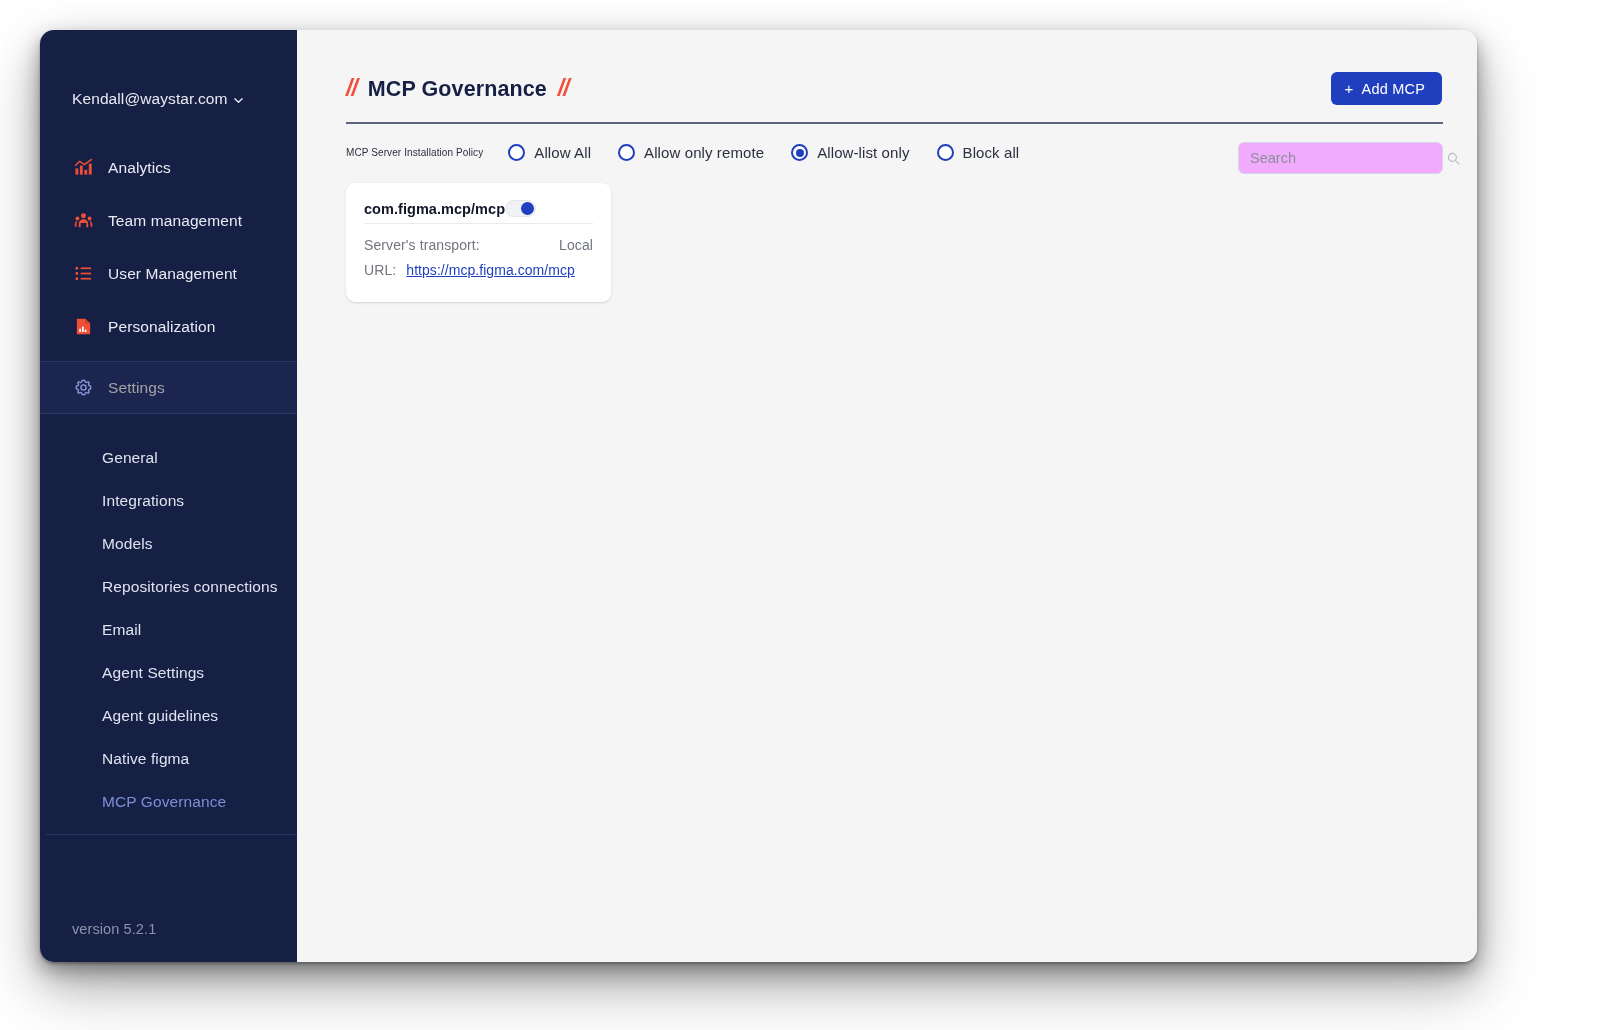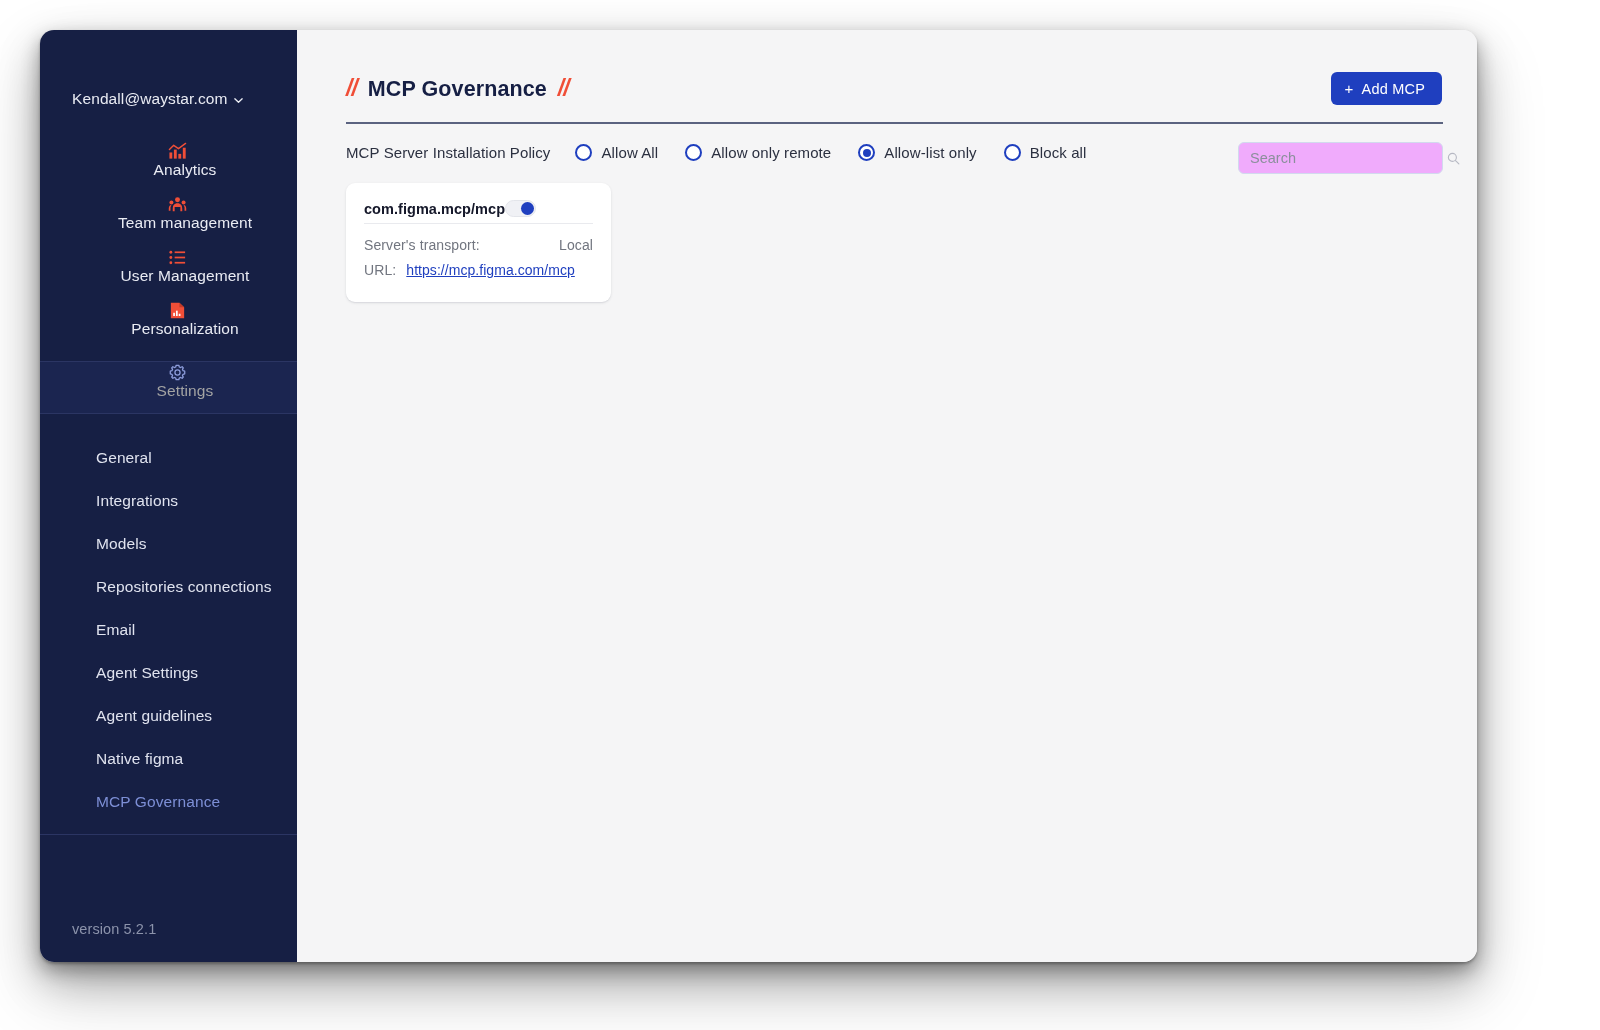--- a/index.html
+++ b/index.html
@@ -70,21 +70,20 @@
     margin-top: 25px;
   }
 
   .nav-item {
     display: flex;
     align-items: center;
     height: 53px;
     padding-left: 33px;
     cursor: pointer;
     box-sizing: border-box;
-    flex-direction: column;
   }
   .nav-icon {
     width: 20px;
     height: 20px;
     margin-right: 15px;
     display: flex;
     align-items: center;
     justify-content: center;
     flex: 0 0 20px;
   }
@@ -101,20 +100,21 @@
     border-bottom: 1px solid #2b3563;
     height: 53px;
     margin-top: 8px;
   }
   .nav-item.settings .nav-label {
     color: #a3a3a3;
   }
 
   .sub-nav {
     padding-top: 22px;
+    padding-left: 6px;
   }
   .sub-item {
     height: 43px;
     display: flex;
     align-items: center;
     padding-left: 56px;
     cursor: pointer;
     box-sizing: border-box;
   }
   .sub-item .sub-label {
@@ -208,21 +208,21 @@
   }
 
   .controls-row {
     display: flex;
     align-items: center;
     padding: 20px 34px 0 49px;
     position: relative;
   }
 
   .policy-label {
-    font-size: 15px;
+    font-size: 10px;
     color: #2b3040;
     letter-spacing: 0.1px;
     margin-right: 25px;
   }
 
   .radio-group {
     display: flex;
     align-items: center;
     gap: 27px;
   }

